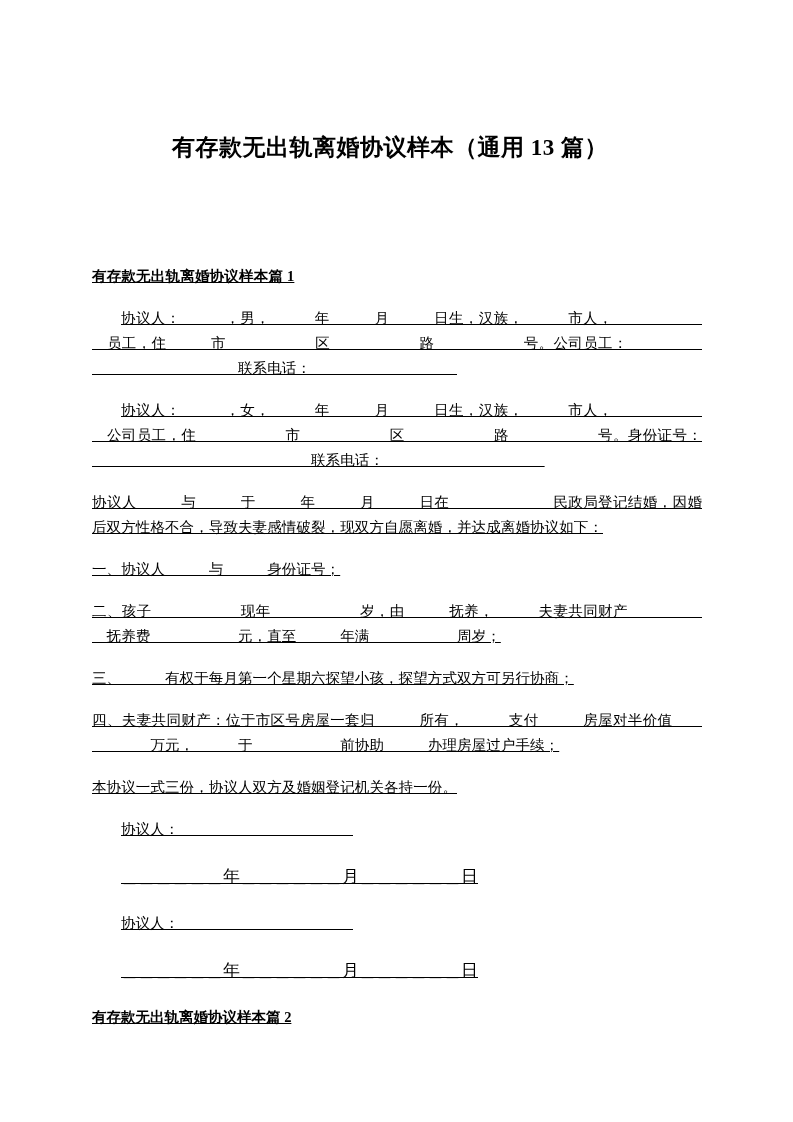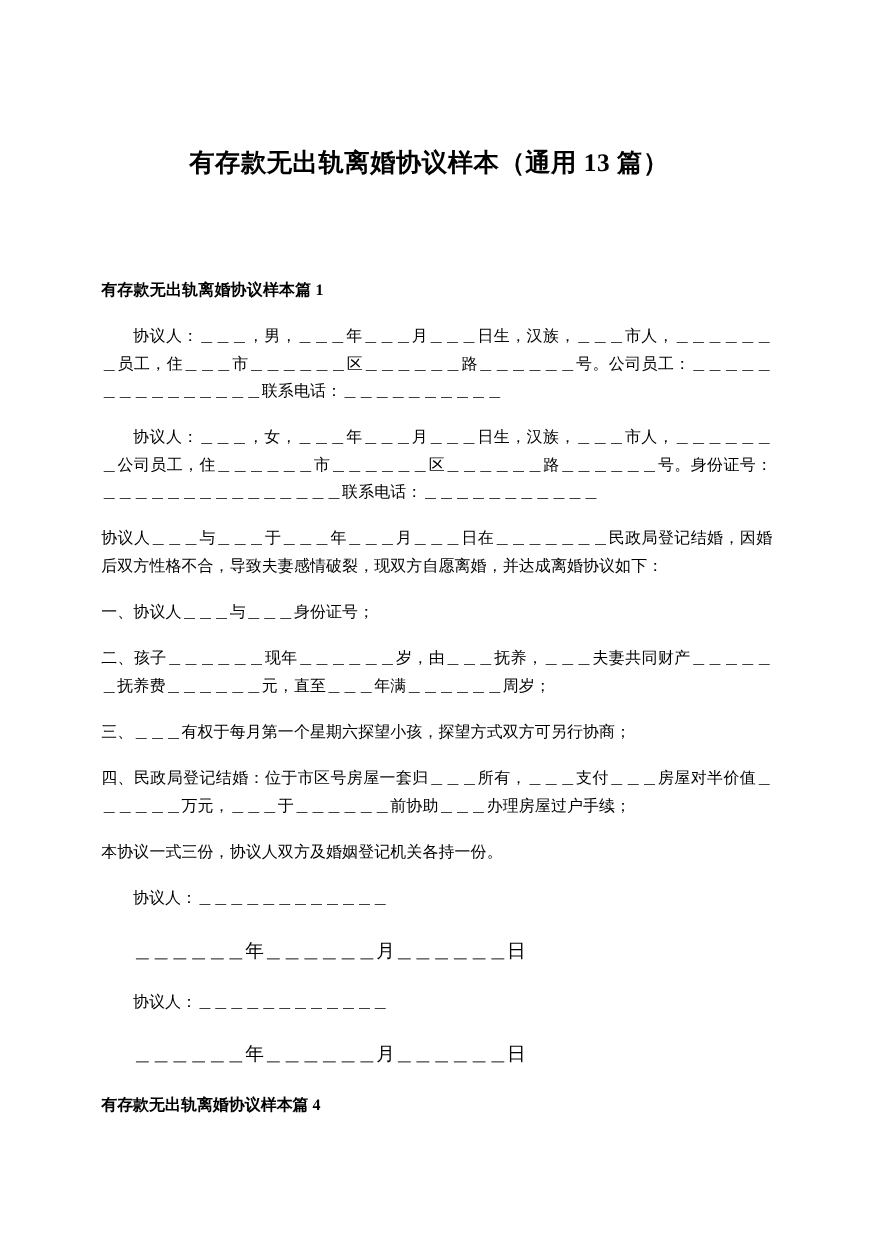--- a/index.html
+++ b/index.html
@@ -31,22 +31,23 @@
     width: 460px;
     font-size: 23px;
     font-weight: bold;
     letter-spacing: 0.5px;
     line-height: 34px;
     color: #000;
   }
   .body-block {
     position: absolute;
     left: 92px;
-    top: 252px;
+    top: 264px;
     width: 610px;
+    text-decoration: underline;
   }
   .sec-head {
     font-size: 14.5px;
     font-weight: bold;
     line-height: 24px;
     margin: 0 0 18px 0;
     letter-spacing: 0.2px;
   }
   .para {
     font-size: 14.5px;
@@ -93,29 +94,29 @@
     <p class="para indent">协议人：＿＿＿，女，＿＿＿年＿＿＿月＿＿＿日生，汉族，＿＿＿市人，＿＿＿＿＿＿＿公司员工，住＿＿＿＿＿＿市＿＿＿＿＿＿区＿＿＿＿＿＿路＿＿＿＿＿＿号。身份证号：＿＿＿＿＿＿＿＿＿＿＿＿＿＿＿联系电话：＿＿＿＿＿＿＿＿＿＿＿</p>
 
     <p class="para">协议人＿＿＿与＿＿＿于＿＿＿年＿＿＿月＿＿＿日在＿＿＿＿＿＿＿民政局登记结婚，因婚后双方性格不合，导致夫妻感情破裂，现双方自愿离婚，并达成离婚协议如下：</p>
 
     <p class="para">一、协议人＿＿＿与＿＿＿身份证号；</p>
 
     <p class="para">二、孩子＿＿＿＿＿＿现年＿＿＿＿＿＿岁，由＿＿＿抚养，＿＿＿夫妻共同财产＿＿＿＿＿＿抚养费＿＿＿＿＿＿元，直至＿＿＿年满＿＿＿＿＿＿周岁；</p>
 
     <p class="para">三、＿＿＿有权于每月第一个星期六探望小孩，探望方式双方可另行协商；</p>
 
-    <p class="para">四、民政局登记结婚：位于市区号房屋一套归＿＿＿所有，＿＿＿支付＿＿＿房屋对半价值＿＿＿＿＿＿万元，＿＿＿于＿＿＿＿＿＿前协助＿＿＿办理房屋过户手续；</p>
+    <p class="para">四、夫妻共同财产：位于市区号房屋一套归＿＿＿所有，＿＿＿支付＿＿＿房屋对半价值＿＿＿＿＿＿万元，＿＿＿于＿＿＿＿＿＿前协助＿＿＿办理房屋过户手续；</p>
 
 
     <p class="para">本协议一式三份，协议人双方及婚姻登记机关各持一份。</p>
 
     <p class="sign-line">协议人：＿＿＿＿＿＿＿＿＿＿＿＿</p>
 
     <p class="date-line">＿＿＿＿＿＿年＿＿＿＿＿＿月＿＿＿＿＿＿日</p>
 
     <p class="sign-line">协议人：＿＿＿＿＿＿＿＿＿＿＿＿</p>
 
     <p class="date-line">＿＿＿＿＿＿年＿＿＿＿＿＿月＿＿＿＿＿＿日</p>
 
-    <p class="sec-head-2">有存款无出轨离婚协议样本篇 4</p>
+    <p class="sec-head-2">有存款无出轨离婚协议样本篇 2</p>
 
   </div>
 </div>
 
 </body></html>

